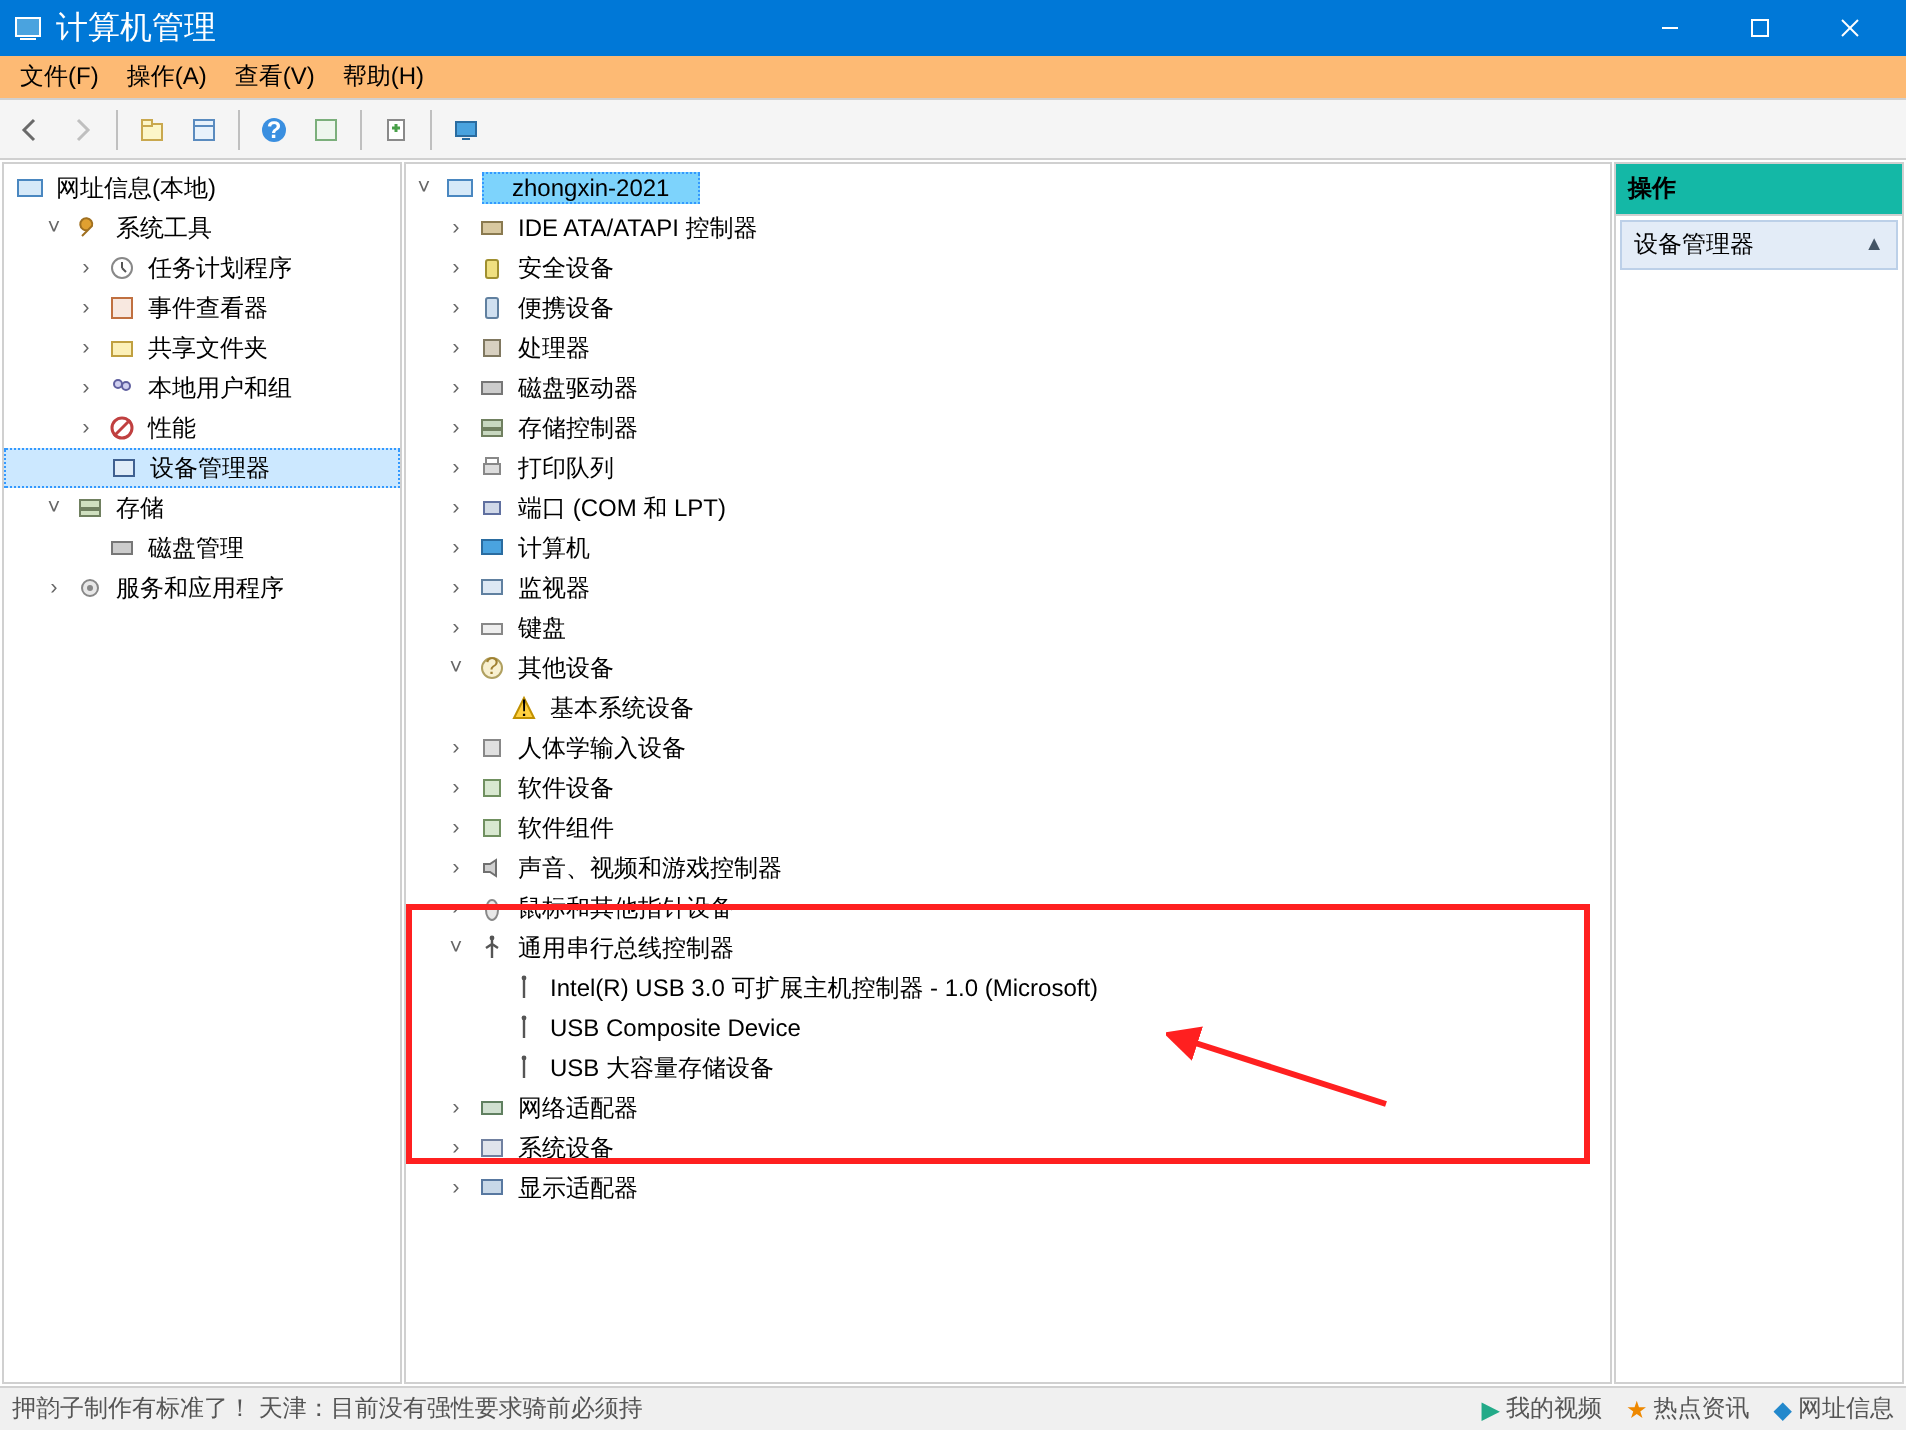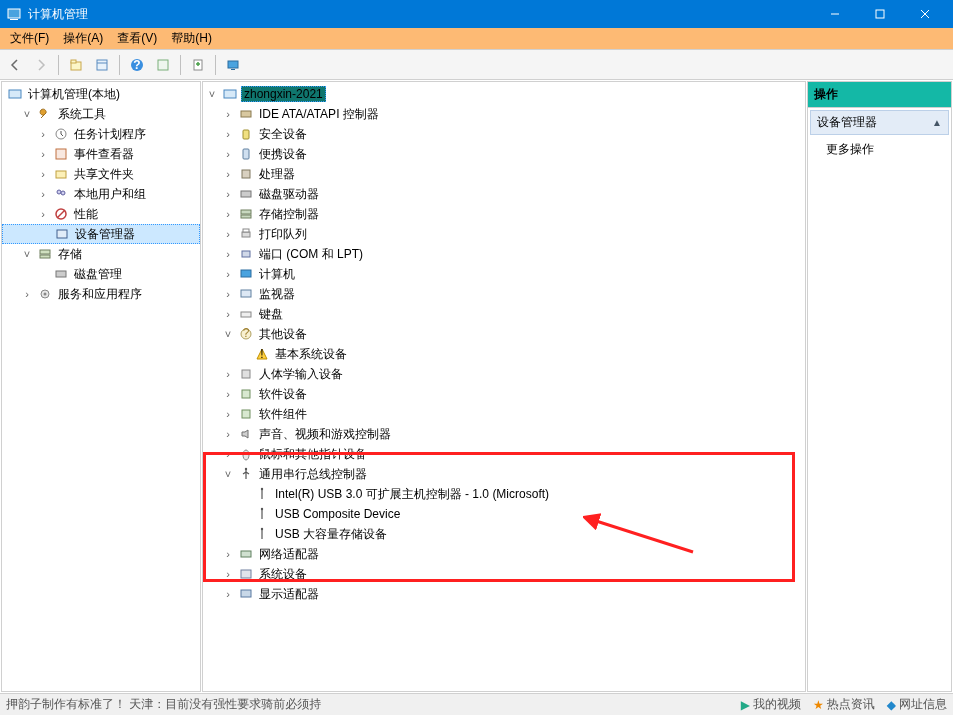--- a/index.html
+++ b/index.html
@@ -1,20 +1,20 @@
 <!DOCTYPE html>
 <html><head>
 <meta charset="utf-8">
 <style>
 * { margin:0; padding:0; box-sizing:border-box; font-family:"Microsoft YaHei","Segoe UI",sans-serif; font-size:12px; }
 body { background:#fff; width:953px; height:715px; overflow:hidden; display:flex; flex-direction:column; }
 
 .titlebar { background:#0078d7; color:#fff; height:28px; display:flex; align-items:center; padding:0 6px; }
 .titlebar .ticon { width:16px; height:16px; margin-right:6px; display:flex; align-items:center; justify-content:center; }
-.titlebar .ttitle { flex:1; font-size:12px; }
+.titlebar .ttitle { flex:1; font-size:16px; }
 .titlebar .winbtn { width:45px; height:28px; display:flex; align-items:center; justify-content:center; color:#fff; cursor:pointer; }
 
 .menubar { background:#fdba74; height:22px; display:flex; align-items:center; border-bottom:1px solid #d0d0d0; padding:0 4px; gap:2px; }
 .menubar .mitem { padding:2px 6px; cursor:default; }
 
 .toolbar { background:#f5f5f5; height:30px; border-bottom:1px solid #d0d0d0; display:flex; align-items:center; padding:0 4px; gap:4px; }
 .toolbar .tbtn { width:22px; height:22px; display:flex; align-items:center; justify-content:center; cursor:pointer; border:1px solid transparent; }
 .toolbar .tsep { width:1px; height:20px; background:#c0c0c0; margin:0 2px; }
 
 .content { flex:1; display:flex; min-height:0; }
@@ -137,21 +137,21 @@
 <div class="content">
 
   <div class="pane left-pane">
     <div class="tree">
       <div class="trow ind0">
           <span class="ic">
             <svg width="14" height="14">
               <rect x="1" y="3" width="12" height="8" fill="#d6e9f8" stroke="#4a87c0"></rect>
             </svg>
           </span>
-          <span class="lb">计算机管理(本地)</span>
+          <span class="lb">网址信息(本地)</span>
         </div>
       <div class="trow ind1">
           <span class="tw">˅</span>
           <span class="ic">
             <svg width="14" height="14">
               <path d="M3 11 L8 6 A3 3 0 1 0 6 8 Z" fill="#e0a030" stroke="#a07020"></path>
             </svg>
           </span>
           <span class="lb">系统工具</span>
         </div>
@@ -247,21 +247,21 @@
   <div class="pane mid-pane">
     <div class="mid-wrap">
     <div class="tree">
       <div class="trow ind0">
             <span class="tw">˅</span>
             <span class="ic">
               <svg width="14" height="14">
                 <rect x="1" y="3" width="12" height="8" fill="#d6e9f8" stroke="#4a87c0"></rect>
               </svg>
             </span>
-            <span class="lb" style="background:#0f766e;border:1px dotted #3399ff;padding:0 2px">zhongxin-2021</span>
+            <span class="lb" style="background:#7dd3fc;border:1px dotted #3399ff;padding:0 14px">zhongxin-2021</span>
           </div>
 
       <div class="trow ind1">
             <span class="tw">›</span>
             <span class="ic">
               <svg width="14" height="14">
                 <rect x="2" y="4" width="10" height="6" fill="#d8c8a0" stroke="#8a7a50"></rect>
               </svg>
             </span>
             <span class="lb">IDE ATA/ATAPI 控制器</span>
@@ -503,21 +503,20 @@
     </svg>
     </div>
   </div>
 
   <div class="pane right-pane">
     <div class="aphead">操作</div>
     <div class="apcat">
       <span>设备管理器</span>
       <span style="font-size:10px;color:#456;">▲</span>
     </div>
-    <div class="apitem">更多操作</div>
   </div>
 
 </div>
 
 <div class="statusbar">
   <span class="sseg" style="flex:1;overflow:hidden;text-overflow:ellipsis;white-space:nowrap">押韵子制作有标准了！ 天津：目前没有强性要求骑前必须持</span>
   <span class="sseg">
       <span style="color:#2a8">▶</span>
       <span>我的视频</span>
     </span>

